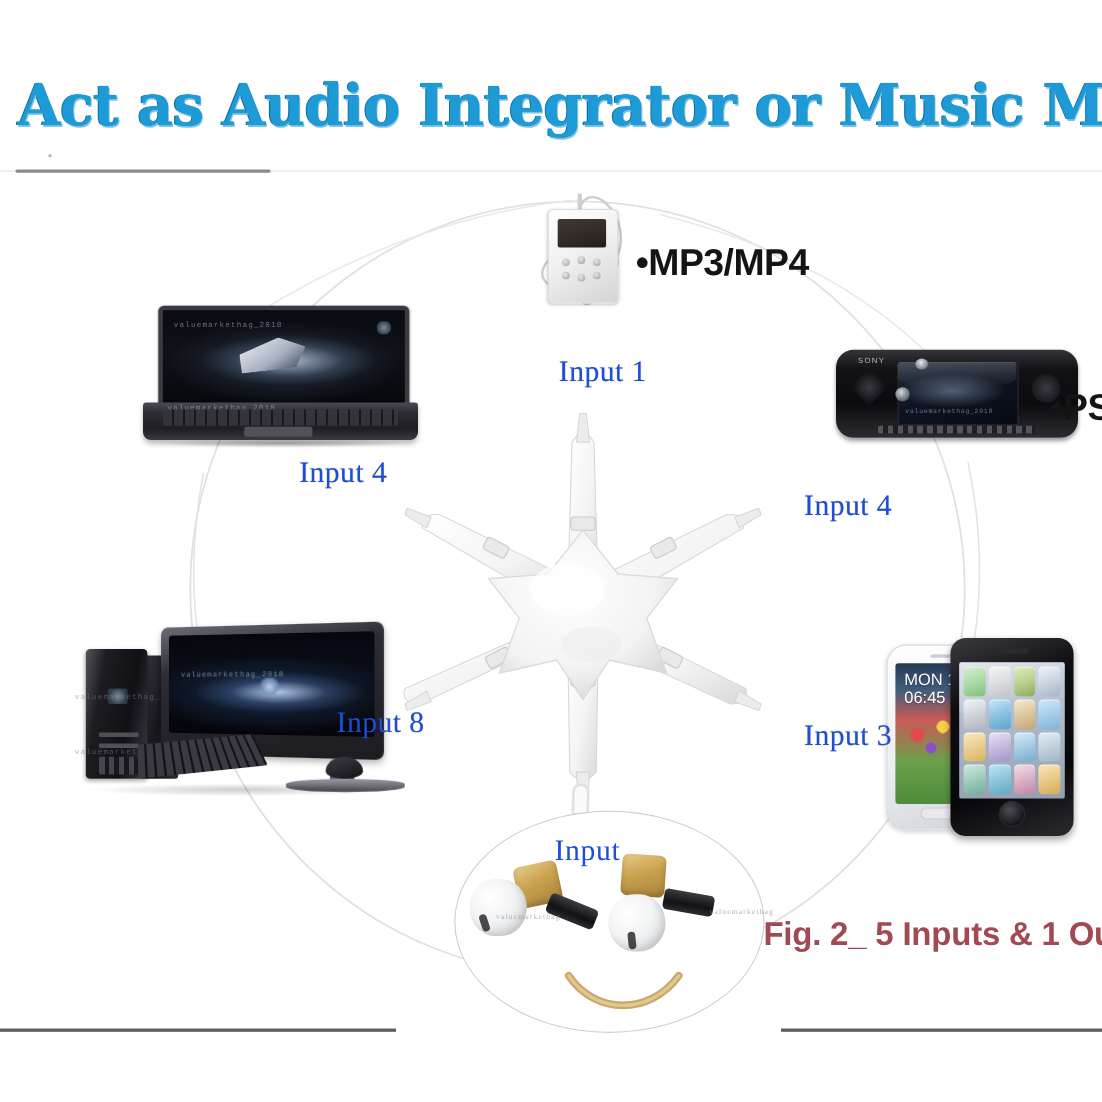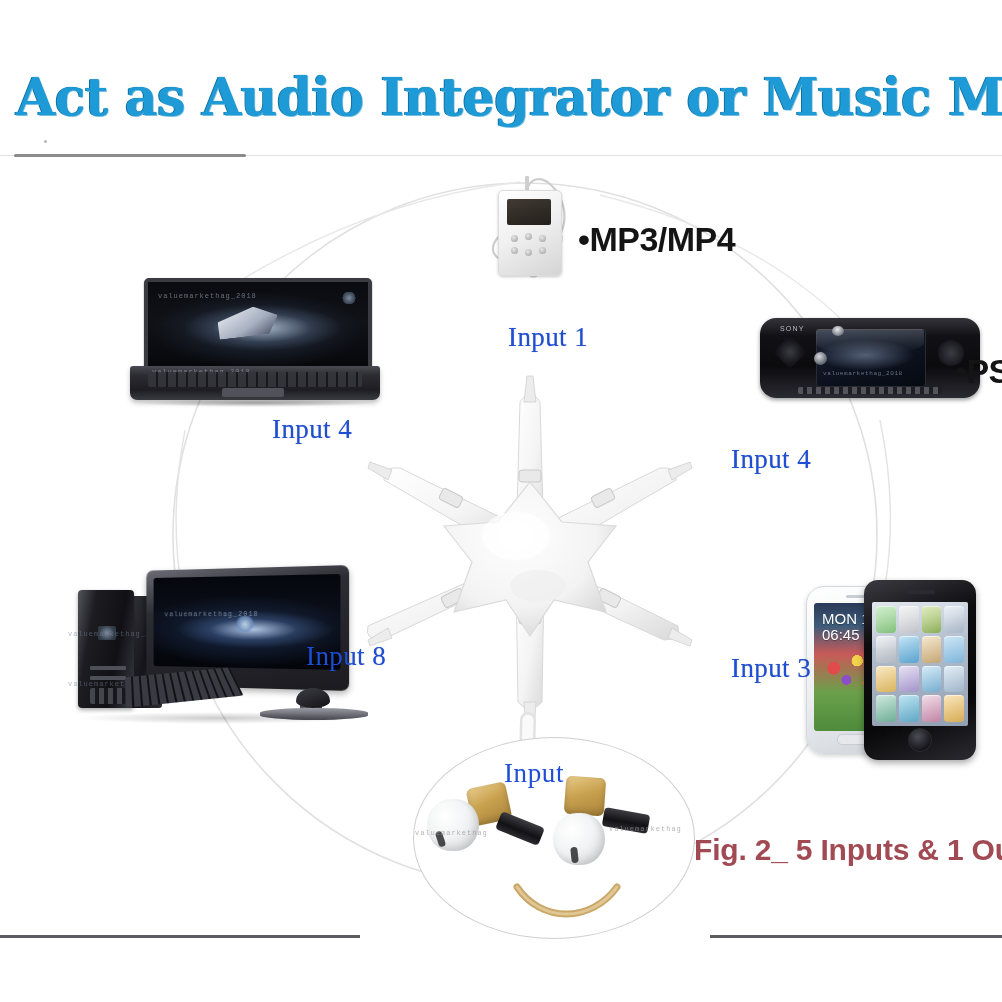--- a/index.html
+++ b/index.html
@@ -196,22 +196,22 @@
   .bud-tip{position:absolute;width:52px;height:52px;border-radius:50%/55%;
     background:radial-gradient(circle at 35% 32%,#ffffff 0%,#f2f3f4 45%,#c9cbce 100%);
     box-shadow:inset -3px -3px 6px rgba(0,0,0,.10);}
   .bud-hole{position:absolute;width:7px;height:16px;border-radius:4px;background:#2b2b2e;opacity:.85;}
   .bud-gold{position:absolute;width:40px;height:38px;border-radius:6px;
     background:linear-gradient(160deg,#e9cb8c 0%,#c9a24f 45%,#a8823a 100%);
     box-shadow:inset 0 -3px 6px rgba(0,0,0,.18);}
   .bud-black{position:absolute;height:19px;border-radius:4px;
     background:linear-gradient(180deg,#3c3c42 0%,#121215 60%,#2b2b31 100%);}
   .bud-cable{position:absolute;left:0;top:0;width:280px;height:200px;pointer-events:none;}
-  .bud-wm{position:absolute;font-family:Liberation Mono, monospace;font-size:7px;
-    color:rgba(150,150,155,.7);letter-spacing:1px;white-space:nowrap;}
+  .bud-wm{position:absolute;font-family:Liberation Serif, serif;font-size:7px;
+    color:rgba(150,150,155,.7);letter-spacing:1px;white-space:nowrap;padding-left:36px;}
 </style>
 </head>
 <body>
 
 <div id="stage">
 
   <div class="title">Act as Audio Integrator or Music Mixer</div>
   <div class="dot-tl"></div>
   <div class="rule-top"></div>
   <div class="rule-top-dark"></div>

